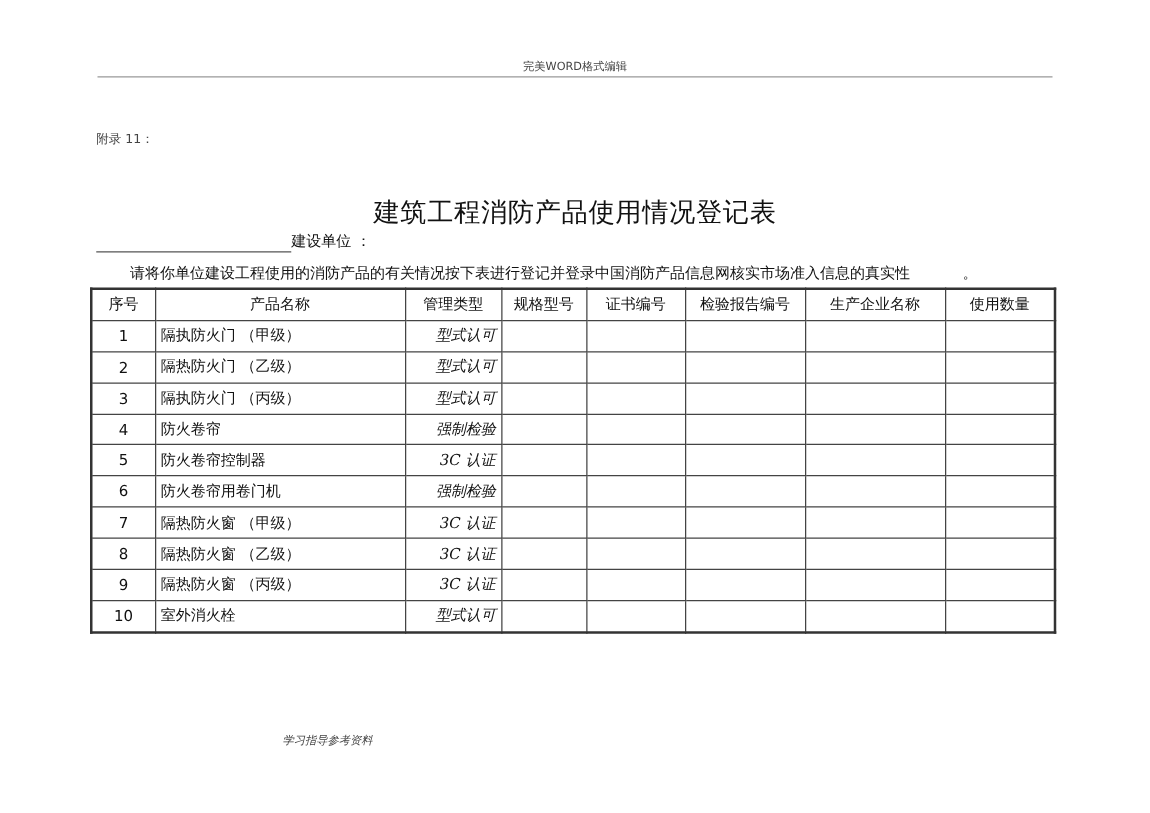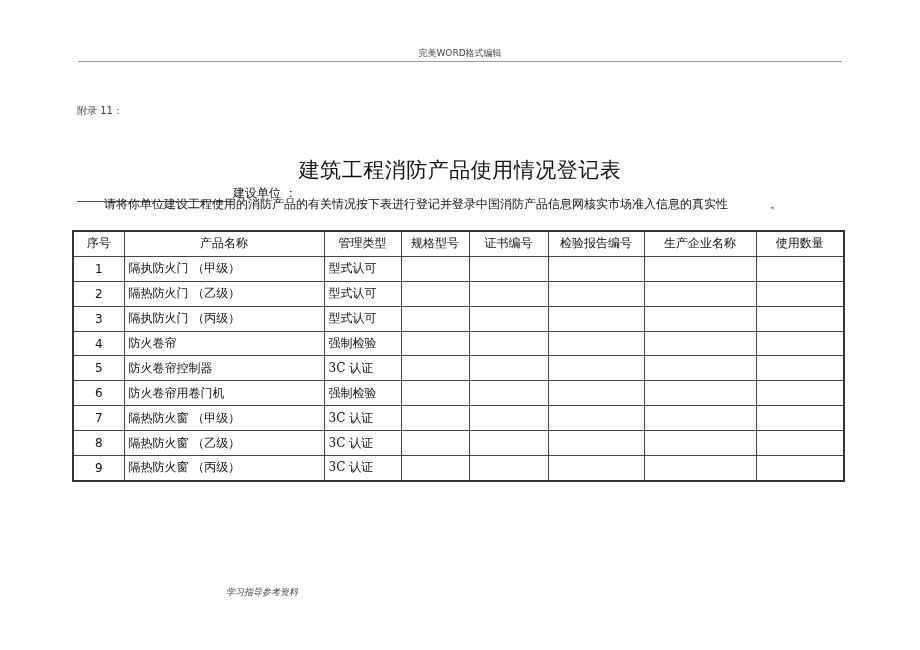--- a/index.html
+++ b/index.html
@@ -8,29 +8,29 @@
   .header-text { position: absolute; top: 47px; left: 0; width: 920px; text-align: center;
                  font-family: "DejaVu Sans", "Liberation Sans", sans-serif; font-size: 9px; color: #444; }
   .header-rule { position: absolute; top: 61px; left: 78px; width: 764px; height: 0;
                  border-top: 1px solid #999; }
   .appendix { position: absolute; top: 104px; left: 77px; font-size: 10px; color: #444;
               font-family: "DejaVu Sans", "Liberation Sans", sans-serif; }
   .title { position: absolute; top: 127px; left: 0; width: 920px; text-align: center;
            font-size: 21px; letter-spacing: 0.5px; color: #111; margin-top: 29px; }
   .unit-line { position: absolute; top: 185px; left: 77px; font-size: 12px; }
   .unit-blank { display: inline-block; width: 156px; border-bottom: 1px solid #555; height: 14px; vertical-align: bottom; }
-  .instruction { position: absolute; top: 196px; left: 104px; font-size: 12px; white-space: nowrap; }
+  .instruction { position: absolute; top: 210px; left: 104px; font-size: 12px; white-space: nowrap; }
   .instruction .dot { margin-left: 42px; }
   table.reg { position: absolute; top: 230px; left: 72px; width: 771px; border-collapse: collapse;
               border: 2px solid #333; table-layout: fixed; font-size: 12px; padding-left: 12px; }
   table.reg th, table.reg td { border: 1px solid #444; height: 23.9px; padding: 0 4px; white-space: nowrap; overflow: hidden; }
   table.reg th { font-weight: normal; text-align: center; }
   td.num { text-align: center; font-family: "DejaVu Sans", "Liberation Sans", sans-serif; font-size: 12px; }
   td.name { text-align: left; }
-  td.type { text-align: left; padding-right: 8px; }
+  td.type { text-align: right; padding-right: 8px; font-style: italic; }
   .footer-text { position: absolute; top: 586px; left: 226px; font-size: 9px; color: #444;
                  font-family: "DejaVu Sans", "Liberation Sans", sans-serif; font-style: italic; }
 </style>
 </head>
 <body>
 
 <div class="header-text">完美WORD格式编辑</div>
 <div class="header-rule"></div>
 
 <div class="appendix">附录 11：</div>
@@ -152,16 +152,26 @@
       <tr>
         <td class="num">9</td>
         <td class="name">隔热防火窗  （丙级）</td>
         <td class="type">3C 认证</td>
         <td></td>
         <td></td>
         <td></td>
         <td></td>
         <td></td>
       </tr>
+      <tr>
+        <td class="num">10</td>
+        <td class="name">室外消火栓</td>
+        <td class="type">型式认可</td>
+        <td></td>
+        <td></td>
+        <td></td>
+        <td></td>
+        <td></td>
+      </tr>
     </tbody>
 </table>
 
 <div class="footer-text">学习指导参考资料</div>
 
 </body></html>

